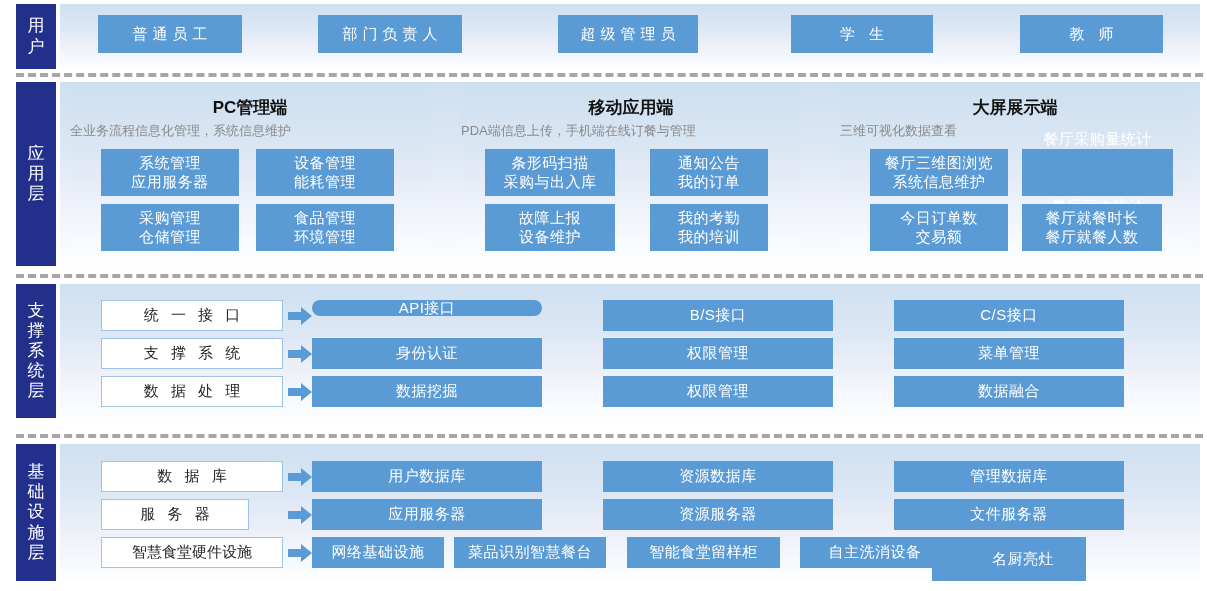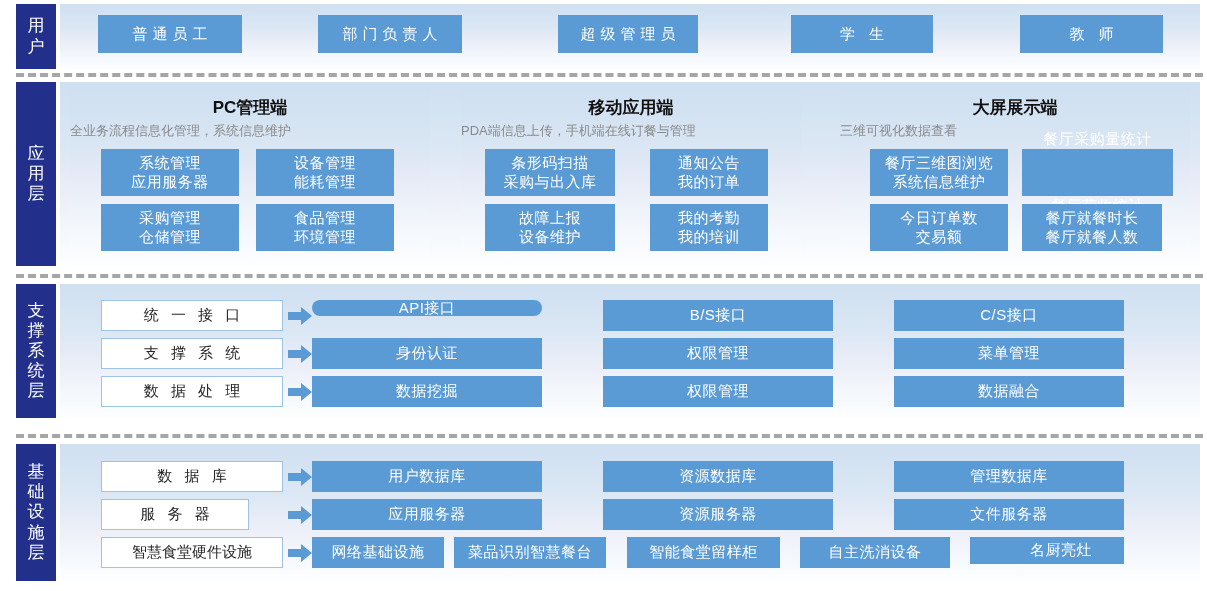--- a/index.html
+++ b/index.html
@@ -319,17 +319,17 @@
   </div>
   <div class="bluebox" style="left:454px; top:537px; width:152px; height:31px;">
     <span class="ln">菜品识别智慧餐台</span>
   </div>
   <div class="bluebox" style="left:627px; top:537px; width:153px; height:31px;">
     <span class="ln">智能食堂留样柜</span>
   </div>
   <div class="bluebox" style="left:800px; top:537px; width:150px; height:31px;">
     <span class="ln">自主洗消设备</span>
   </div>
-  <div class="bluebox" style="left:970px; top:537px; width:154px; height:27px;padding-left:28px;">
+  <div class="bluebox" style="left:932px; top:537px; width:154px; height:44px;padding-left:28px;">
     <span class="ln">名厨亮灶</span>
   </div>
 
 </div>
 
 </body></html>

